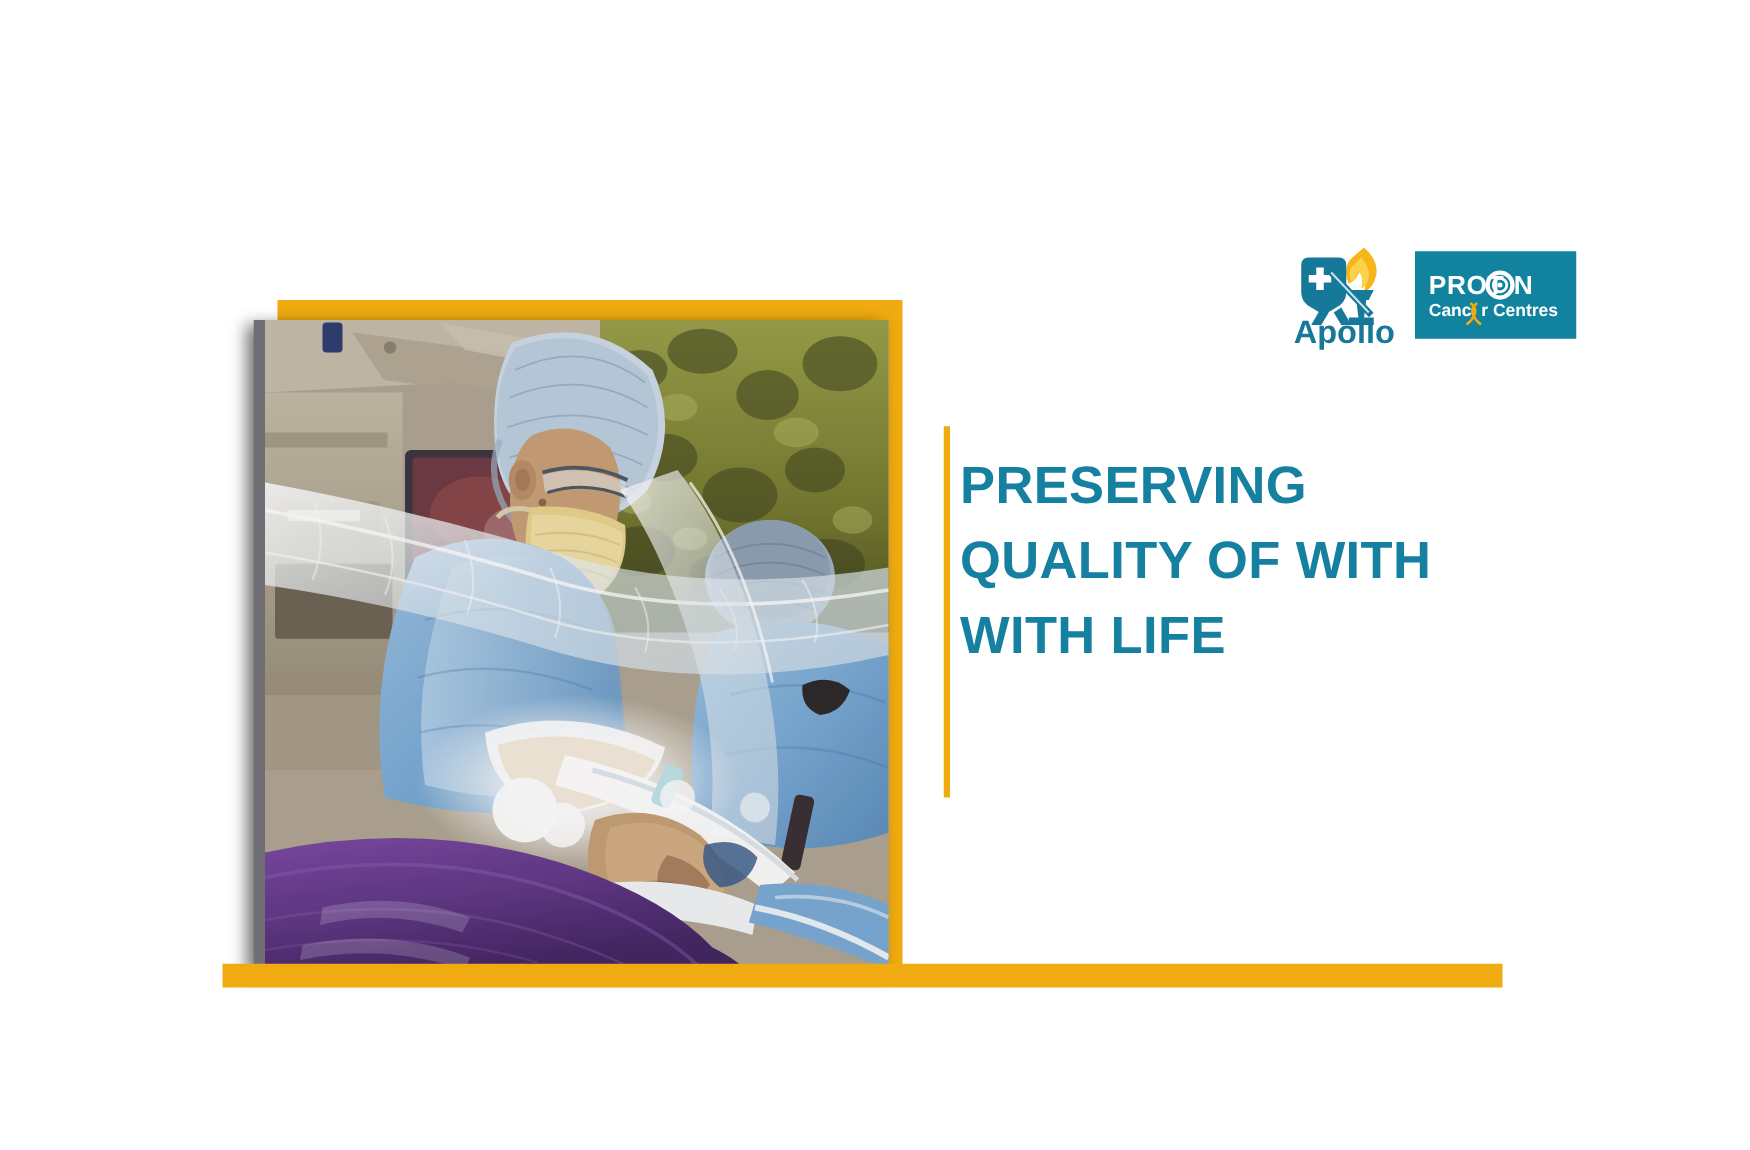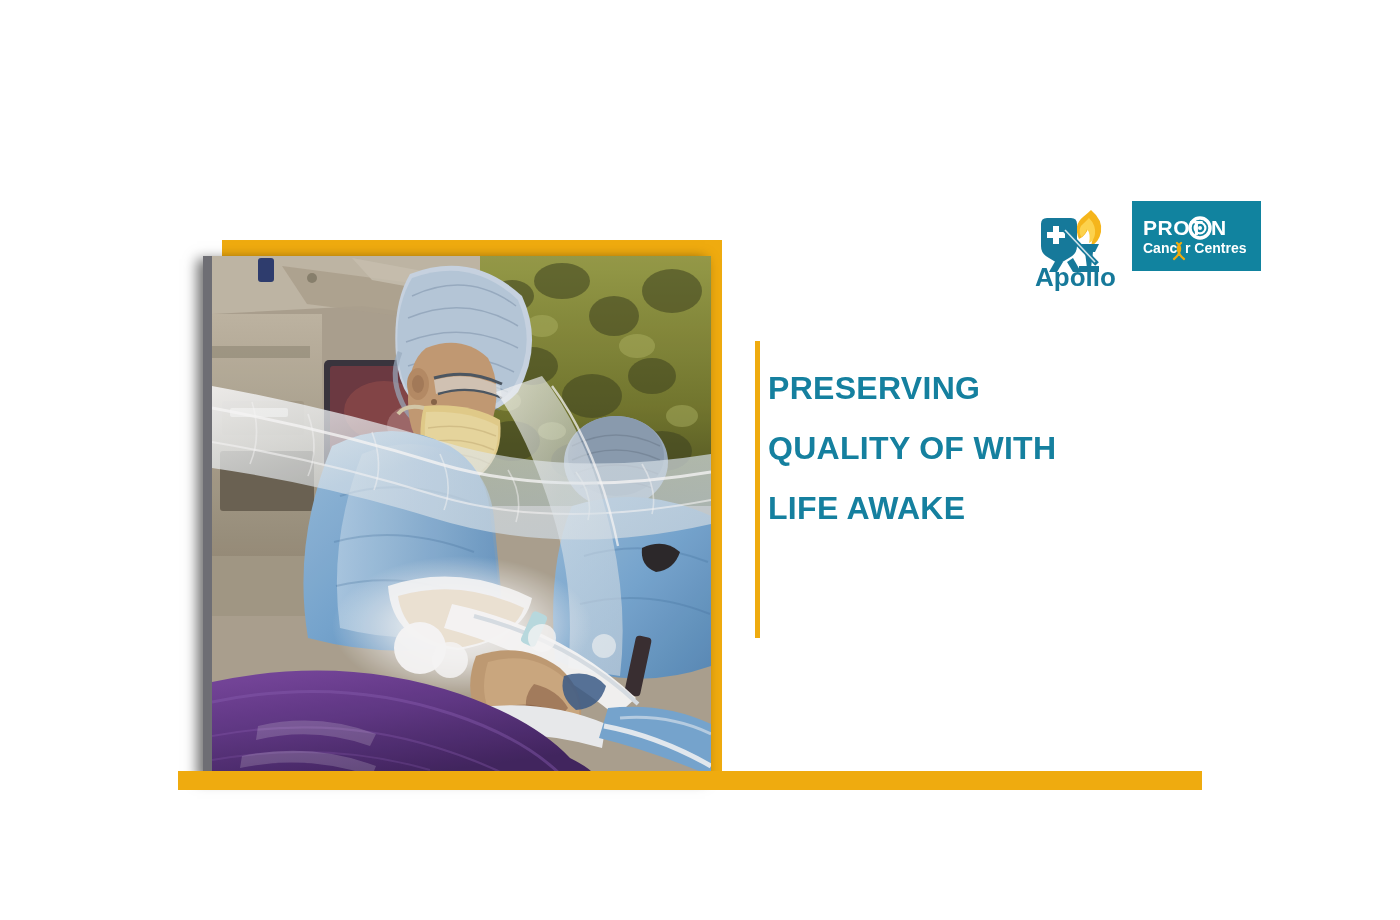--- a/index.html
+++ b/index.html
@@ -80,37 +80,37 @@
     background: #efab0f;
   }
   .title {
     position: absolute;
     left: 768px;
     top: 358px;
     width: 470px;
     color: #15809f;
     font-family: "Liberation Sans", sans-serif;
     font-weight: bold;
-    font-size: 32px;
+    font-size: 42px;
     line-height: 60px;
     letter-spacing: 0.3px;
   }
   .title .ln { display: block; white-space: nowrap; }
 
   
   .logos {
     position: absolute;
     left: 1035px;
     top: 196px;
     width: 205px;
     height: 80px;
   }
   .apollo-logo {
     position: absolute;
-    left: 0; top: 12px;
+    left: 0; top: 0;
     width: 88px;
     height: 80px;
     text-decoration: underline;
   }
   .proton-logo {
     position: absolute;
     left: 97px;
     top: 5px;
     width: 129px;
     height: 70px;
@@ -329,21 +329,21 @@
     </div>
   </div>
 
   <div class="bottom-bar"></div>
 
   <div class="title-rule"></div>
 
   <div class="title">
     <span class="ln">PRESERVING</span>
     <span class="ln">QUALITY OF WITH</span>
-    <span class="ln">LIFE AWAKE</span>
+    <span class="ln">WITH LIFE</span>
   </div>
 
   <div class="logos">
 
     <div class="apollo-logo">
       <svg width="88" height="80" viewBox="0 0 88 80" xmlns="http://www.w3.org/2000/svg">
 
         <path d="M56 2 q12 10 10 22 q-2 10 -10 14 q4 -12 -2 -20 q-3 10 -10 13 q-6 -14 4 -22 q5 -4 8 -7 Z" fill="#f5b51b"></path>
         <path d="M54 10 q7 7 6 16 q-1 7 -6 9 q2 -9 -2 -14 q-2 6 -6 8 q-4 -9 3 -14 Z" fill="#fcd24d"></path>
 

